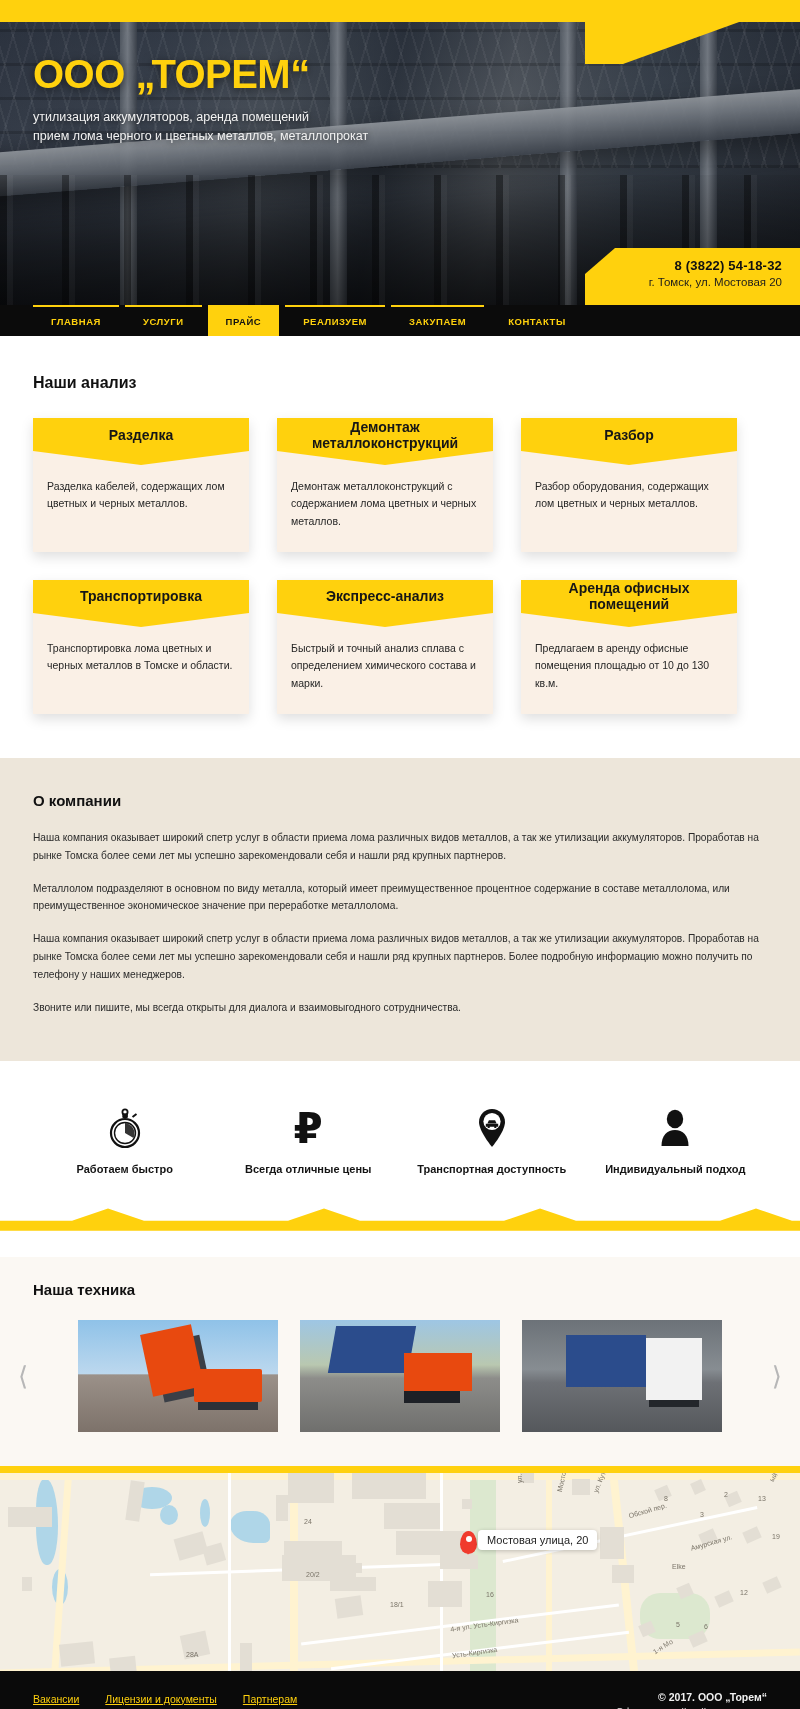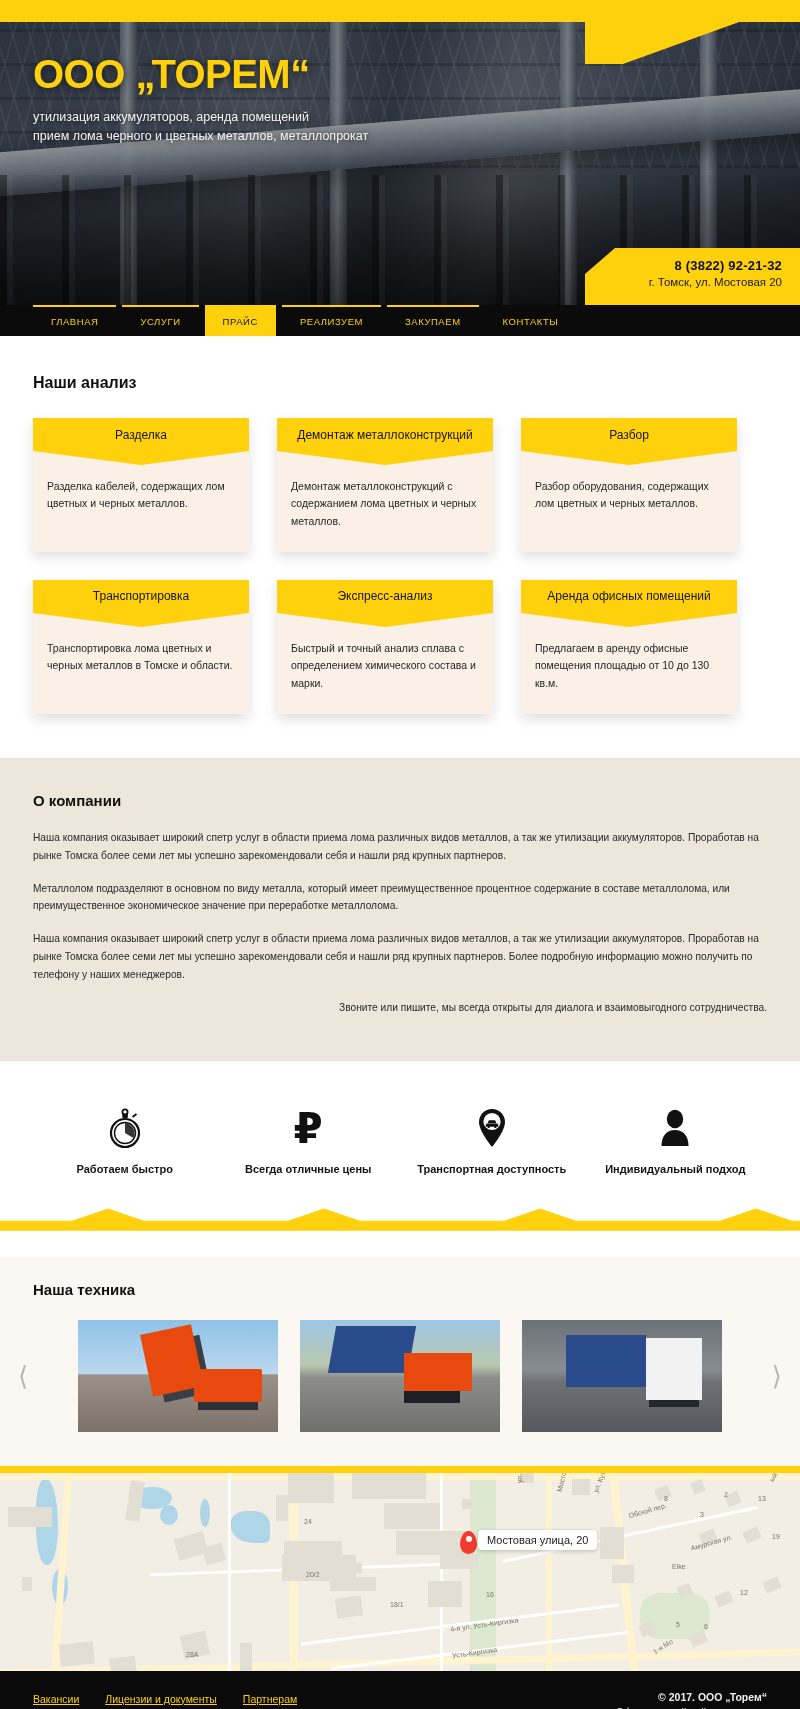--- a/index.html
+++ b/index.html
@@ -88,21 +88,21 @@
 
   
   .nav {
     position: relative;
     background: #0b0b0b; height: 31px; z-index: 8;
   }
   .nav-inner { width: 734px; margin: 0 auto; display: flex; height: 31px; position: relative; }
   .nav-item {
     display: flex; align-items: center; justify-content: center;
     padding: 0 18px; height: 31px;
-    font-size: 9.5px; font-weight: 400; letter-spacing: .55px;
+    font-size: 9.5px; font-weight: 700; letter-spacing: .55px;
     color: #FFD10D; text-transform: uppercase; cursor: pointer;
     border-top: 2px solid #FFD10D;
     white-space: nowrap;
   }
   .nav-item.gapless { border-top-color: transparent; }
   .nav-item.active {
     background: #FFD10D; color: #111; border-top-color: #FFD10D;
   }
   .nav-spacer { width: 6px; border-top: 2px solid transparent; }
 
@@ -114,37 +114,37 @@
   }
   .svc-grid { display: grid; grid-template-columns: repeat(3, 216px); gap: 28px 28px; }
   .svc-card {
     position: relative; background: #FAF0E6;
     box-shadow: 0 5px 12px rgba(0,0,0,.13);
     min-height: 115px;
   }
   .svc-head {
     position: relative; background: #FFD10D; height: 33px;
     display: flex; align-items: center; justify-content: center;
-    font-size: 12px; font-weight: 400; color: #161616; text-align: center;
+    font-size: 14px; font-weight: 700; color: #161616; text-align: center;
     padding: 0 6px;
   }
   .svc-notch {
     position: absolute; left: 0; right: 0; top: 33px; height: 14px;
     background: #FFD10D;
     clip-path: polygon(0 0, 100% 0, 100% 0, 50% 100%, 0 0);
   }
   .svc-body {
     padding: 27px 14px 22px; font-size: 10.5px; line-height: 1.65; color: #262626;
   }
 
   
   .about { background: #EDE6DA; padding: 34px 0 44px; }
   .about h2 { font-size: 15px; font-weight: 700; color: #111; margin-bottom: 20px; }
   .about p { font-size: 10.2px; line-height: 1.75; color: #2b2b2b; margin-bottom: 15px; }
-  .about p:last-child { margin-bottom: 0; text-align: right; }
+  .about p:last-child { margin-bottom: 0; }
 
   
   .features { background: #fff; padding: 40px 0 26px; position: relative; }
   .feat-row { width: 734px; margin: 0 auto; display: grid; grid-template-columns: repeat(4,1fr); }
   .feat { text-align: center; }
   .feat-icon { height: 54px; display: flex; align-items: center; justify-content: center; }
   .feat-label { font-size: 11px; font-weight: 700; color: #141414; margin-top: 8px; }
   .zigzag {
     margin-top: 30px; height: 26px; width: 800px;
     background: #FFD10D;
@@ -243,21 +243,21 @@
 
   <div class="hero-inner">
     <h1 class="hero-title">ООО „ТОРЕМ“</h1>
     <div class="hero-sub">
       <div>утилизация аккумуляторов, аренда помещений</div>
       <div>прием лома черного и цветных металлов, металлопрокат</div>
     </div>
   </div>
 
   <div class="hero-contact">
-    <div class="hero-phone">8 (3822) 92-21-32</div>
+    <div class="hero-phone">8 (3822) 54-18-32</div>
     <div class="hero-addr">г. Томск, ул. Мостовая 20</div>
   </div>
 </section>
 
 <nav class="nav">
   <div class="nav-inner">
     <div class="nav-item">ГЛАВНАЯ</div>
     <div class="nav-spacer"></div>
     <div class="nav-item">УСЛУГИ</div>
     <div class="nav-spacer"></div>

